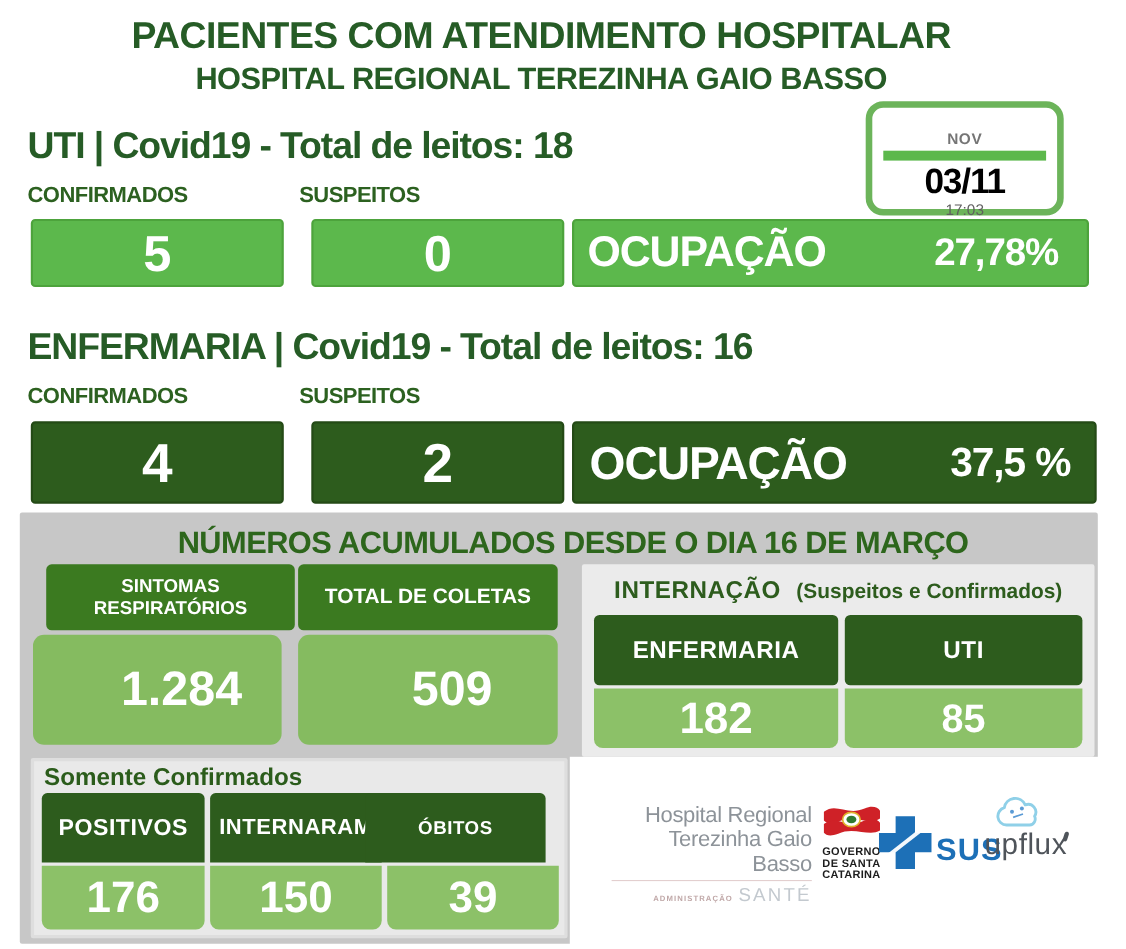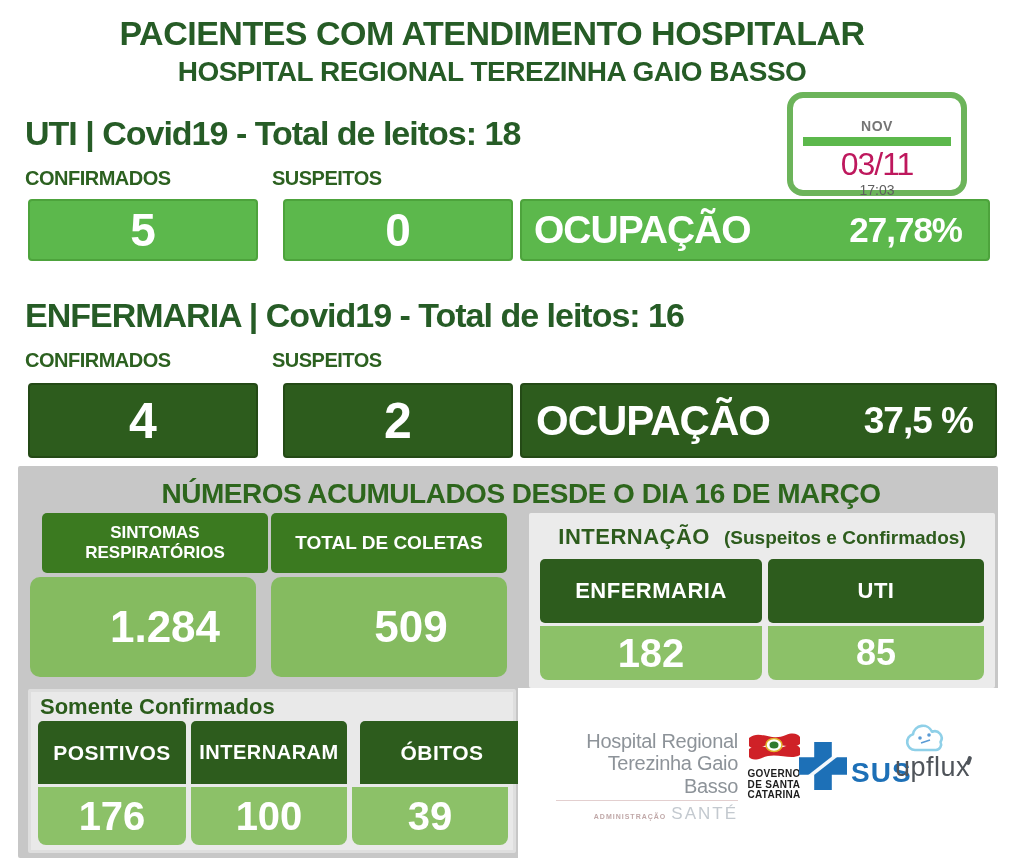--- a/index.html
+++ b/index.html
@@ -14,21 +14,21 @@
 
   
   .title-main { top:14px; left:0; width:984px; text-align:center; font-size:34px; }
   .title-sub  { top:56px; left:0; width:984px; text-align:center; font-size:28px; }
 
   
   .calendar { left:787px; top:92px; width:180px; height:104px; background:#fff;
     border:6px solid #6cb45a; border-radius:16px; text-align:center; z-index:5; }
   .cal-month { margin-top:20px; font-size:14px; font-weight:bold; color:#757575; letter-spacing:0.5px; }
   .cal-bar { width:148px; height:9px; background:#5cb84c; margin:3px auto 2px auto; }
-  .cal-date { font-size:32px; font-weight:400; color:#be185d; line-height:1.05; letter-spacing:-1px; }
+  .cal-date { font-size:32px; font-weight:700; color:#000000; line-height:1.05; letter-spacing:-1px; }
   .cal-time { font-size:14px; color:#5f5f5f; }
 
   
   .sec-heading { font-size:34px; font-weight:bold; color:#265c26; letter-spacing:-1px; }
   .mini-label { font-size:20px; font-weight:bold; color:#2c6120; letter-spacing:-0.5px; }
 
   
   .cell { display:flex; align-items:center; justify-content:center;
     color:#fff; font-weight:bold; border-radius:4px; }
   .cell.bright { background:#5cb84c; border:2px solid #4da33c; }
@@ -79,21 +79,21 @@
   .ienf-h { left:540px; top:559px; width:222px; height:64px; font-size:22px; }
   .iuti-h { left:768px; top:559px; width:216px; height:64px; font-size:22px; }
   .ienf-v { left:540px; top:626px; width:222px; height:54px; font-size:40px; }
   .iuti-v { left:768px; top:626px; width:216px; height:54px; font-size:36px; }
 
   .som-panel { left:28px; top:689px; width:488px; height:164px; background:#e9e9e9;
     border:3px solid #dedede; border-radius:2px; }
   .som-title { left:40px; top:694px; font-size:22px; font-weight:bold; color:#2b5c1b; }
   .pos-h { left:38px;  top:721px; width:148px; height:63px; font-size:21px; border-radius:5px 5px 0 0; }
   .intr-h{ left:191px; top:721px; width:156px; height:63px; font-size:20px; border-radius:5px 5px 0 0; }
-  .obi-h { left:360px; top:721px; width:164px; height:63px; font-size:21px; border-radius:5px 5px 0 0; }
+  .obi-h { left:332px; top:721px; width:164px; height:63px; font-size:17px; border-radius:5px 5px 0 0; }
   .pos-v { left:38px;  top:787px; width:148px; height:58px; font-size:40px; border-radius:0 0 8px 8px; }
   .intr-v{ left:191px; top:787px; width:156px; height:58px; font-size:40px; border-radius:0 0 8px 8px; }
   .obi-v { left:352px; top:787px; width:156px; height:58px; font-size:40px; border-radius:0 0 8px 8px; }
 
   
   .logo-area { left:518px; top:688px; width:506px; height:172px; background:#ffffff; }
   .hosp-logo { left:556px; top:730px; width:182px; text-align:right; color:#8d9399; }
   .hosp-l1 { font-size:20px; line-height:1.12; letter-spacing:-0.3px; }
   .hosp-l2 { font-size:20px; line-height:1.12; letter-spacing:-0.3px;
     padding-bottom:3px; border-bottom:1px solid #e3cfcf; }
@@ -163,21 +163,21 @@
   <div class="abs card-head iuti-h">UTI</div>
   <div class="abs card-val ienf-v">182</div>
   <div class="abs card-val iuti-v">85</div>
 
   <div class="abs som-panel"></div>
   <div class="abs som-title">Somente Confirmados</div>
   <div class="abs card-head pos-h">POSITIVOS</div>
   <div class="abs card-head intr-h">INTERNARAM</div>
   <div class="abs card-head obi-h">ÓBITOS</div>
   <div class="abs card-val pos-v">176</div>
-  <div class="abs card-val intr-v">100</div>
+  <div class="abs card-val intr-v">150</div>
   <div class="abs card-val obi-v">39</div>
 
   <div class="abs logo-area"></div>
 
   <div class="abs hosp-logo">
     <div class="hosp-l1">Hospital Regional</div>
     <div class="hosp-l2">Terezinha Gaio Basso</div>
     <div class="hosp-l3">
       <span class="hosp-adm">ADMINISTRAÇÃO</span>
       <span class="hosp-sante">SANTÉ</span>

